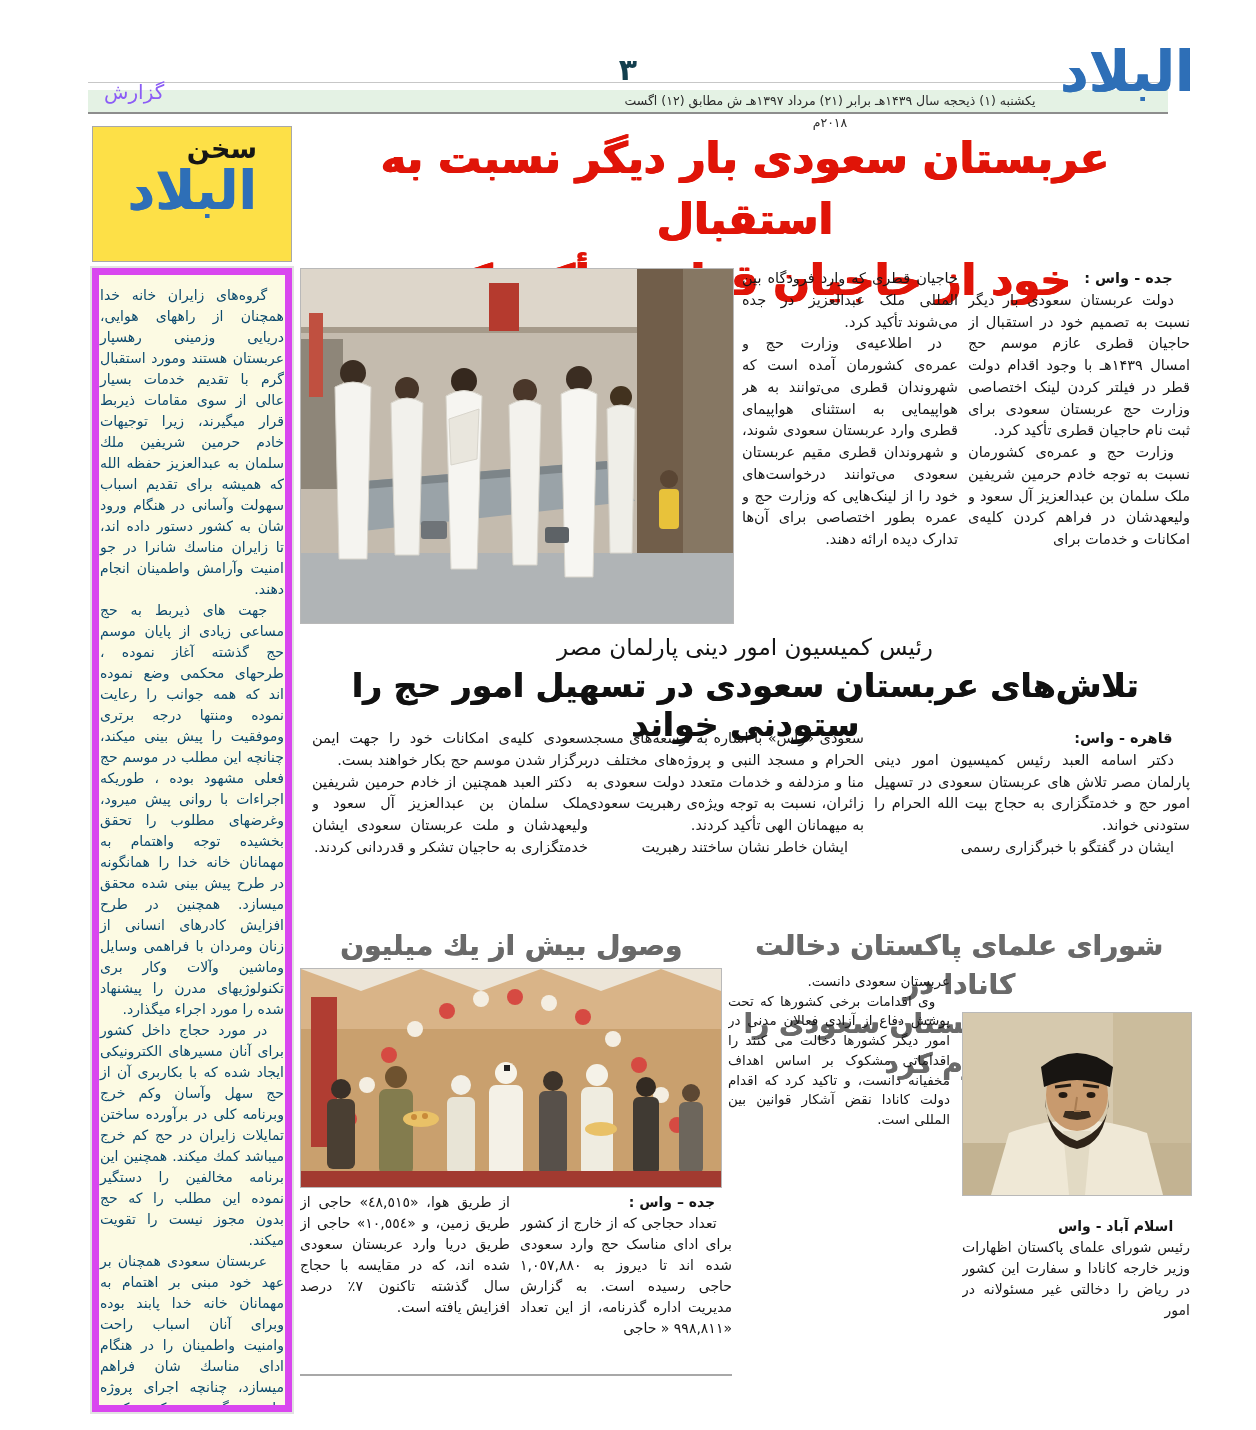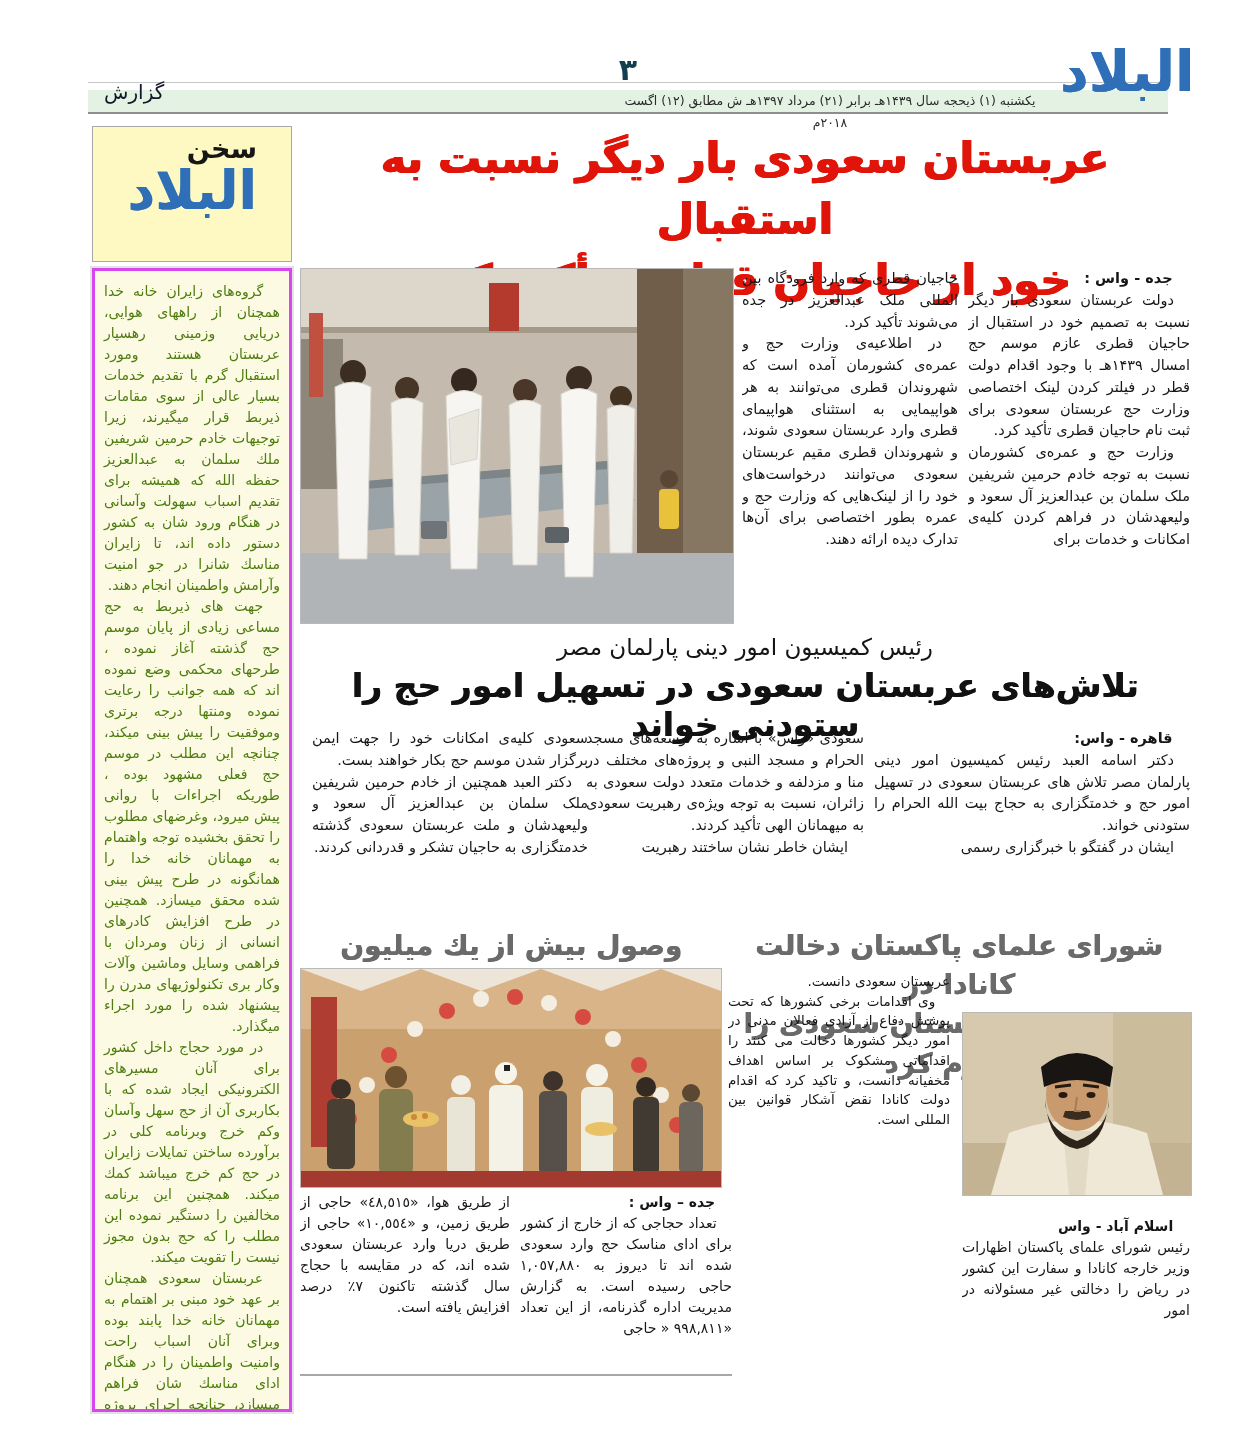--- a/index.html
+++ b/index.html
@@ -9,46 +9,46 @@
   }
   .abs{position:absolute;}
   
   .top-hairline{background:#c7c7c7;height:1px;}
   .head-strip{background:#e4f2e4;}
   .head-rule{background:#8d8d8d;}
   .masthead{font-weight:bold;font-size:56px;line-height:1;color:#2e6fb7;
             text-shadow:.6px 0 currentColor;}
   .page-num{font-weight:bold;font-size:30px;color:#123f4e;}
   .date-line{font-size:12.5px;color:#2b2b2b;text-align:center;line-height:22px;}
-  .section-label{font-size:20px;color:#0f172a;}
+  .section-label{font-size:20px;color:#8b5cf6;}
   
   .red-head{color:#e01408;font-weight:bold;text-align:center;line-height:1.42;
             font-size:43px;text-shadow:.8px 0 currentColor,-.8px 0 currentColor;}
   .black-head{color:#111;font-weight:bold;text-align:center;font-size:33px;
             text-shadow:.7px 0 currentColor;}
   .kicker{color:#151515;font-size:23px;text-align:center;}
   .gray-head{color:#6a6a6a;font-weight:bold;text-align:center;line-height:1.4;
             font-size:28px;text-shadow:.6px 0 currentColor;}
   
   .body-text{font-size:14.5px;line-height:1.5;text-align:justify;color:#161616;
              overflow:hidden;}
   .body-text p{margin:0;text-indent:1.1em;}
   .body-text p.noindent{text-indent:0;}
   .body-text p.lead{font-weight:bold;text-indent:1.2em;text-align:right;}
   .small-text{font-size:14px;line-height:1.5;}
   .tight{font-size:13.5px;line-height:1.46;}
   
-  .opinion-box{background:#fef9c3;border:1px solid #a8a8a8;text-align:center;}
+  .opinion-box{background:#fde047;border:1px solid #a8a8a8;text-align:center;}
   .opinion-kicker{font-size:27px;font-weight:bold;color:#161616;
                   text-align:right;padding:8px 34px 0 0;line-height:1;}
   .opinion-title{font-size:54px;font-weight:bold;color:#2e6fb7;line-height:1;
                  margin-top:2px;text-shadow:.5px 0 currentColor;}
-  .sidebar-box{background:#fcfae3;border:3px solid #d946ef;outline:2px solid #e2e2e2;
-               padding:10px 9px;box-sizing:border-box;font-size:14px;line-height:1.5;
-               text-align:justify;color:#4d7c0f;overflow:hidden;}
+  .sidebar-box{background:#fcfae3;border:7px solid #d946ef;outline:2px solid #e2e2e2;
+               padding:10px 1px;box-sizing:border-box;font-size:14px;line-height:1.5;
+               text-align:justify;color:#0c4a6e;overflow:hidden;}
   .sidebar-box p{margin:0;text-indent:1.2em;}
   .photo{border:1px solid #b9b9b9;overflow:hidden;background:#cfc8bb;}
   .photo svg{display:block;}
   .bottom-rule{background:#a8a8a8;height:2px;}
 </style>
 </head>
 <body>
 
 <div class="page">
 
@@ -137,21 +137,21 @@
     <p class="lead">قاهره - واس:</p>
     <p>دکتر اسامه العبد رئیس کمیسیون امور دینی پارلمان مصر تلاش های عربستان سعودی در تسهیل امور حج و خدمتگزاری به حجاج بیت الله الحرام را ستودنی خواند.</p>
     <p>ایشان در گفتگو با خبرگزاری رسمی</p>
   </div>
   <div class="abs body-text" style="left:586px;top:728px;width:278px;height:192px;">
     <p class="noindent">سعودی «واس» با اشاره به توسعه‌های مسجد الحرام و مسجد النبی و پروژه‌های مختلف در منا و مزدلفه و خدمات متعدد دولت سعودی به زائران، نسبت به توجه ویژه‌ی رهبریت سعودی به میهمانان الهی تأکید کردند.</p>
     <p>ایشان خاطر نشان ساختند رهبریت</p>
   </div>
   <div class="abs body-text" style="left:300px;top:728px;width:276px;height:192px;margin-left:12px;">
     <p class="noindent">سعودی کلیه‌ی امکانات خود را جهت ایمن برگزار شدن موسم حج بکار خواهند بست.</p>
-    <p>دکتر العبد همچنین از خادم حرمین شریفین ملک سلمان بن عبدالعزیز آل سعود و ولیعهدشان و ملت عربستان سعودی گذشته خدمتگزاری به حاجیان تشکر و قدردانی کردند.</p>
+    <p>دکتر العبد همچنین از خادم حرمین شریفین ملک سلمان بن عبدالعزیز آل سعود و ولیعهدشان و ملت عربستان سعودی ایشان خدمتگزاری به حاجیان تشکر و قدردانی کردند.</p>
   </div>
 
   <div class="abs gray-head" style="left:728px;top:926px;width:462px;">
     <div>شورای علمای پاکستان دخالت کانادا در</div>
     <div>امور داخلی عربستان سعودی را محکوم کرد</div>
   </div>
 
   <div class="abs gray-head" style="left:300px;top:926px;width:422px;">وصول بیش از یك میلیون حاجی به کشور</div>
 
   <div class="abs photo" style="left:300px;top:968px;width:420px;height:218px;">

